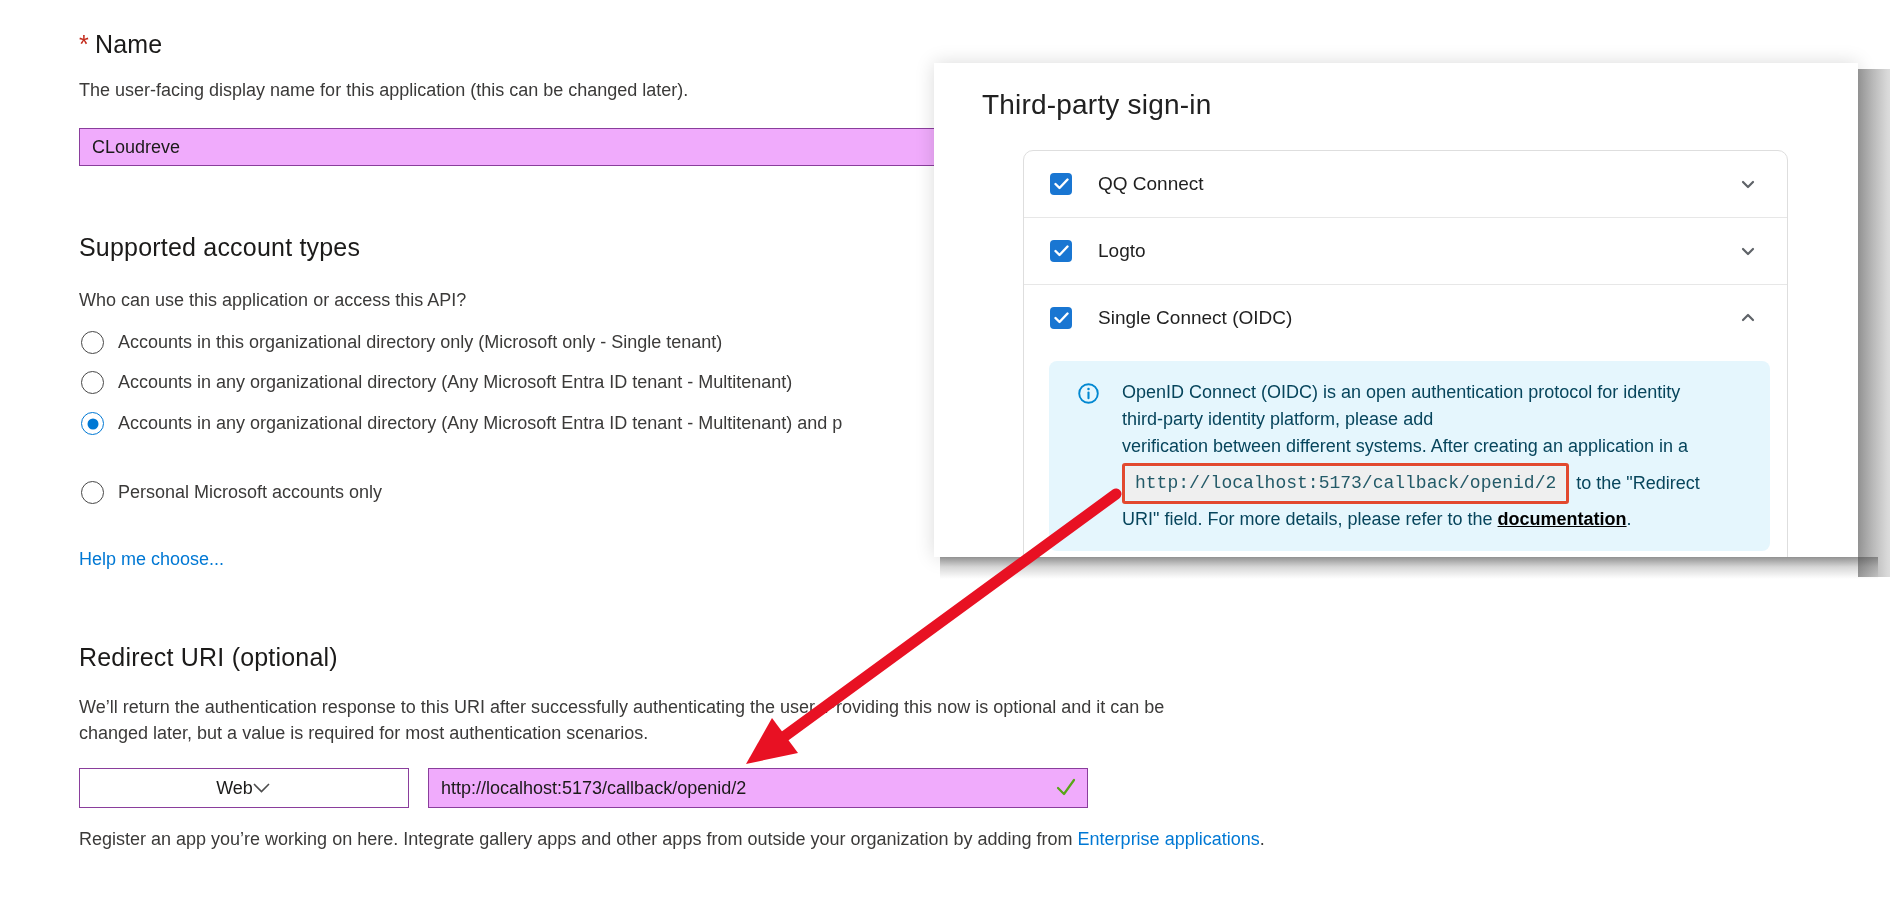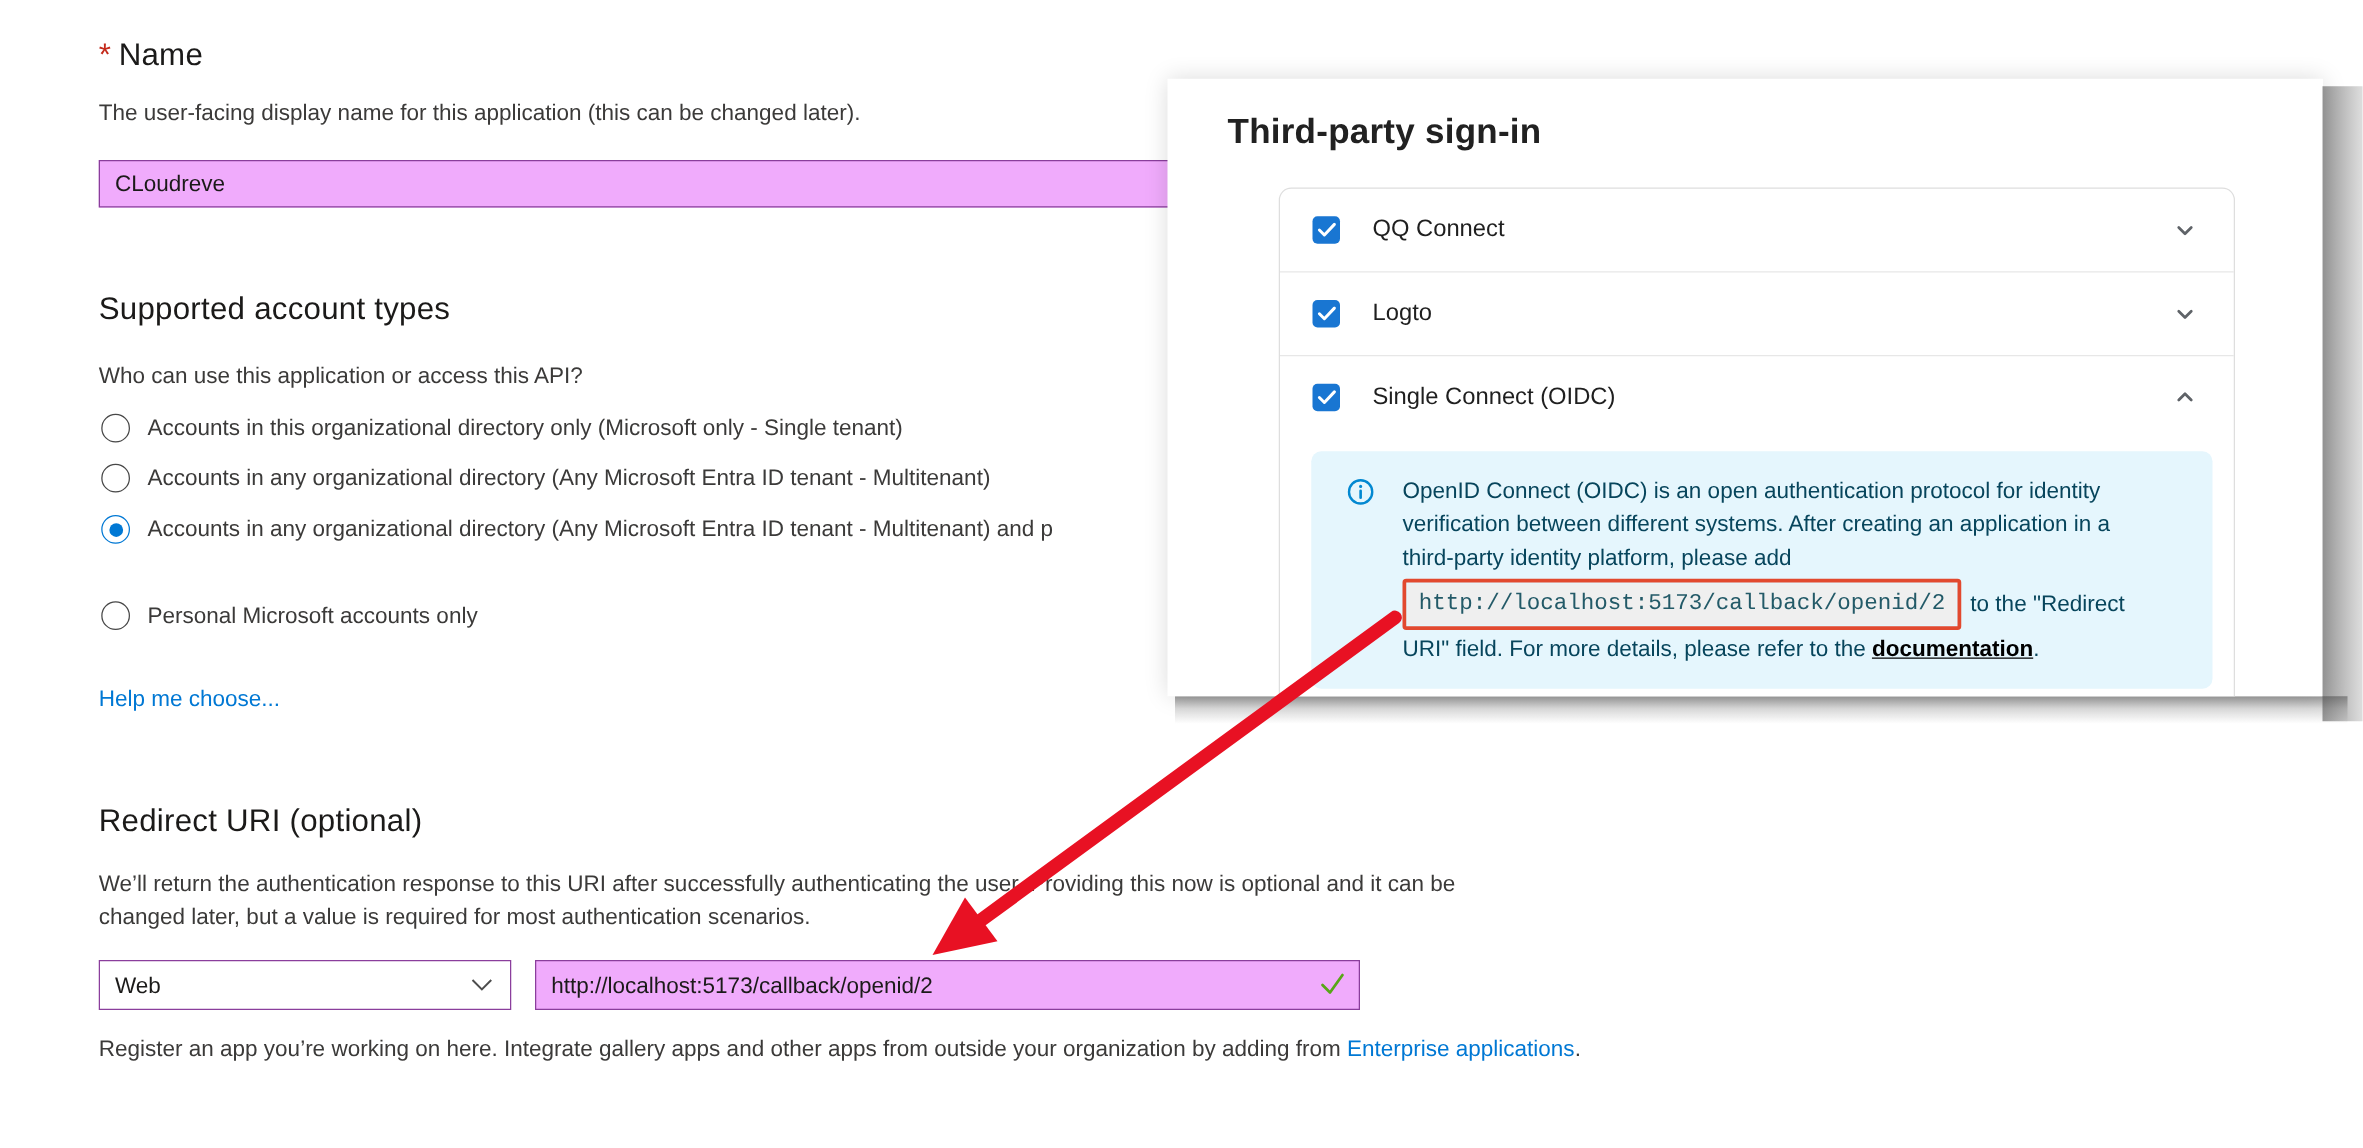--- a/index.html
+++ b/index.html
@@ -10,42 +10,42 @@
   
   .form{position:absolute;inset:0;z-index:1;}
   .h-big{font-size:25px;font-weight:400;color:#1b1a19;letter-spacing:.2px;}
   .req{color:#c42b1c;margin-right:6px;}
   .body-txt{font-size:18px;color:#3b3a39;}
   .link-blue{color:#0078d4;text-decoration:none;cursor:pointer;}
   .name-input,.uri-input{box-sizing:border-box;border:1.6px solid #8a3e9c;background:#f0abfc;
       font-family:"Liberation Sans",sans-serif;font-size:18px;color:#1b1a19;
       padding:0 40px 0 12px;outline:none;}
   .select-box{box-sizing:border-box;border:1.6px solid #8a3e9c;background:#fff;display:flex;
-      align-items:center;justify-content:space-between;padding:0 14px 0 12px;font-size:18px;color:#1b1a19;cursor:pointer;}
+      align-items:center;justify-content:center;padding:0 14px 0 12px;font-size:18px;color:#1b1a19;cursor:pointer;}
 
   .radio-row{position:absolute;left:45px;display:flex;align-items:flex-start;}
   .radio-circle{width:23px;height:23px;border-radius:50%;border:1.6px solid #474747;background:#fff;
       box-sizing:border-box;flex:0 0 auto;position:relative;cursor:pointer;}
   .radio-row.selected .radio-circle{border-color:#0078d4;}
   .radio-row.selected .radio-circle::after{content:"";position:absolute;left:50%;top:50%;
       transform:translate(-50%,-50%);width:11px;height:11px;border-radius:50%;background:#0078d4;}
   .radio-label{margin-left:14px;font-size:18px;color:#3b3a39;line-height:25px;margin-top:-1px;}
   .radio-label span{display:block;}
 
   .check-green{position:absolute;right:12px;top:10px;}
 
   
   .panel{position:absolute;left:898px;top:63px;width:924px;height:494px;z-index:10;
          box-shadow:0 0 18px rgba(0,0,0,0.15);}
   .panel::after{content:"";position:absolute;left:100%;top:6px;bottom:-20px;width:66px;
          background:linear-gradient(to right, rgba(70,70,70,.55), rgba(120,120,120,.28) 45%, rgba(255,255,255,0));}
   .panel::before{content:"";position:absolute;top:100%;left:6px;right:-20px;height:22px;
          background:linear-gradient(to bottom, rgba(70,70,70,.55), rgba(120,120,120,.28) 45%, rgba(255,255,255,0));}
   .panel-content{position:absolute;inset:0;background:#fff;overflow:hidden;}
-  .panel-title{position:absolute;left:48px;top:26px;font-size:28px;font-weight:700;color:#212121;letter-spacing:.2px;}
+  .panel-title{position:absolute;left:48px;top:26px;font-size:28px;font-weight:400;color:#212121;letter-spacing:.2px;}
   .card{position:absolute;left:89px;top:87px;width:765px;height:440px;border:1px solid #dedede;
         border-radius:10px;box-sizing:border-box;background:#fff;}
   .provider-row{display:flex;align-items:center;height:66px;padding:0 26px;cursor:pointer;}
   .provider-row.bordered{border-bottom:1px solid #e7e7e7;}
   .checkbox{width:22px;height:22px;border-radius:4px;background:#1976d2;display:flex;
         align-items:center;justify-content:center;flex:0 0 auto;cursor:pointer;}
   .provider-label{margin-left:26px;font-size:19px;color:#1f1f1f;}
   .chev{margin-left:auto;display:flex;align-items:center;}
 
   .alert{margin:10px 17px 0 25px;background:#e5f6fd;border-radius:8px;display:flex;
@@ -184,22 +184,22 @@
         <div class="alert">
           <span class="alert-icon">
             <svg width="23" height="23" viewBox="0 0 23 23">
               <circle cx="11.5" cy="11.5" r="9.3" fill="none" stroke="#0288d1" stroke-width="1.9"></circle>
               <line x1="11.5" y1="10.6" x2="11.5" y2="16.2" stroke="#0288d1" stroke-width="2.1" stroke-linecap="round"></line>
               <circle cx="11.5" cy="7.1" r="1.25" fill="#0288d1"></circle>
             </svg>
           </span>
           <div class="alert-body">
             <div>OpenID Connect (OIDC) is an open authentication protocol for identity</div>
+            <div>third-party identity platform, please add</div>
             <div>verification between different systems. After creating an application in a</div>
-            <div>third-party identity platform, please add</div>
             <div class="alert-line4">
               <span class="code-wrap"><span class="code-chip">http://localhost:5173/callback/openid/2</span></span>
               <span> to the "Redirect</span>
             </div>
             <div>
               <span>URI" field. For more details, please refer to the </span><a class="doc-link">documentation</a><span>.</span>
             </div>
           </div>
         </div>
 

